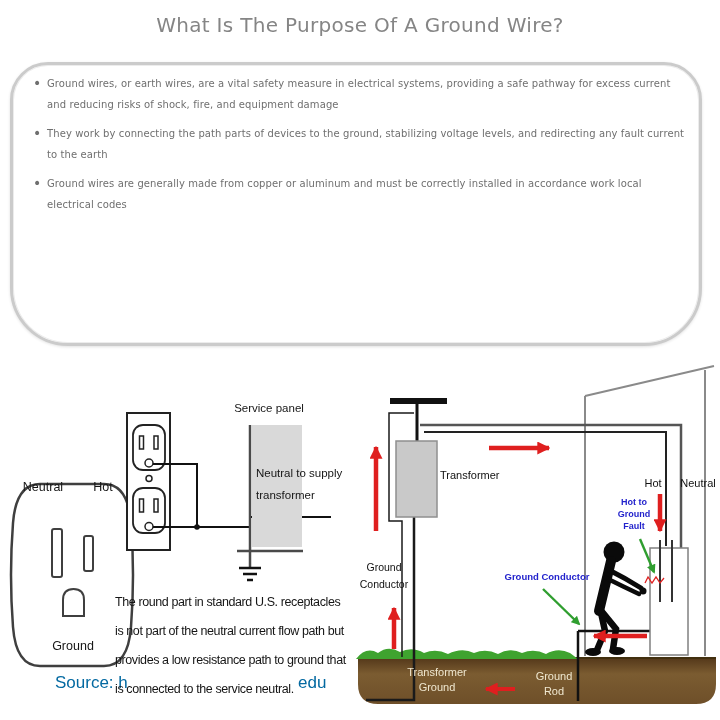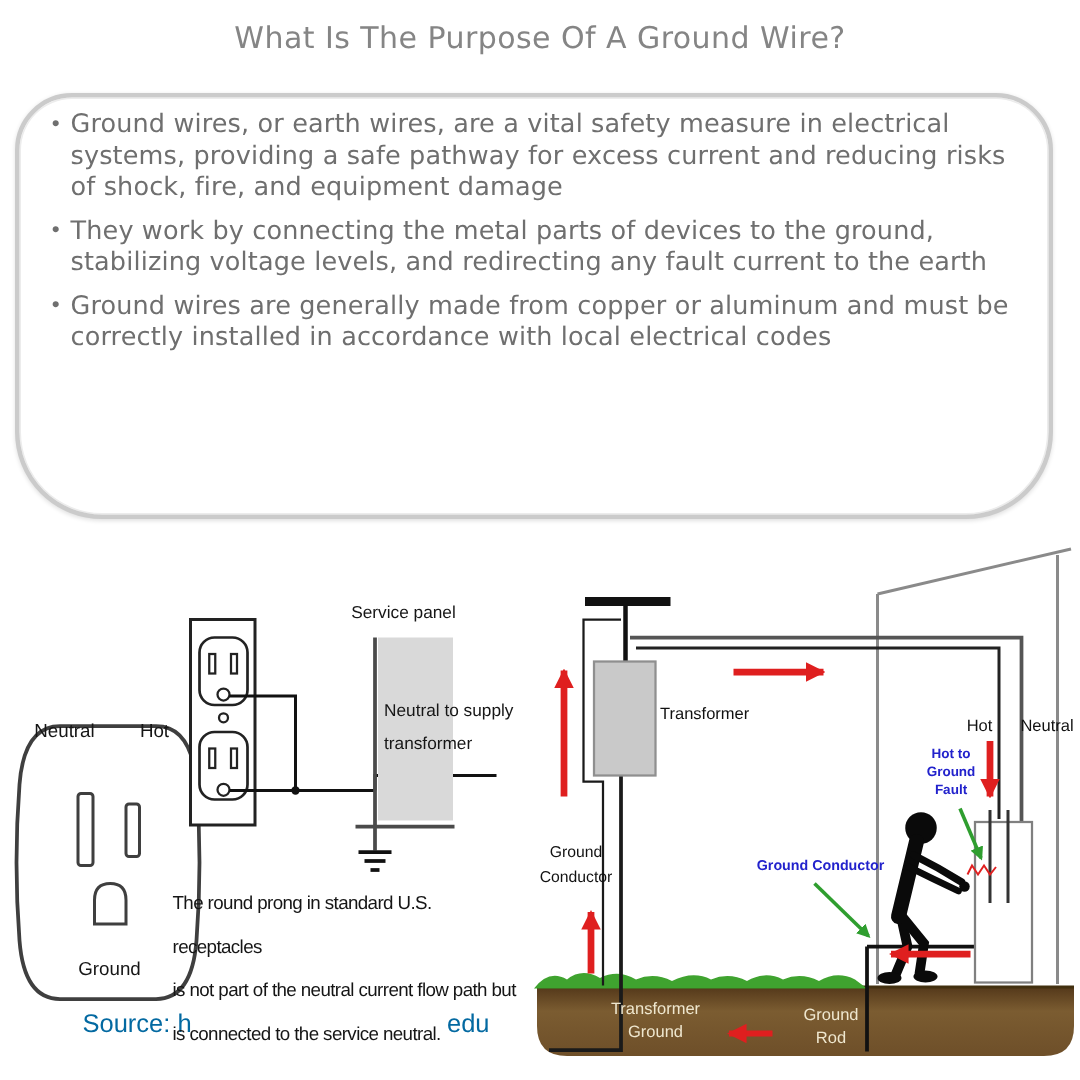--- a/index.html
+++ b/index.html
@@ -14,21 +14,21 @@
   .info-box{
     position:absolute;left:10px;top:62px;width:692px;height:284px;
     box-sizing:border-box;border:3px solid #cbcbcb;
     border-radius:38px 38px 58px 58px;background:#fff;
     box-shadow:0 1px 3px rgba(0,0,0,.12), inset 0 0 0 1px #ececec;
     padding:8px 14px 0 20px;
   }
   .info-box ul{margin:0;padding:0;list-style:none;}
   .info-box li{
     position:relative;padding-left:14px;margin:0 0 8px 0;
-    font-size:17px;line-height:21px;color:#6f6f6f;letter-spacing:.1px;
+    font-size:10px;line-height:21px;color:#6f6f6f;letter-spacing:.1px;
   }
   .info-box li::before{
     content:"\2022";position:absolute;left:0;top:0;color:#6f6f6f;font-size:14px;
   }
   .caption{
     position:absolute;left:115px;top:588px;width:232px;
     font-family:"Liberation Sans",sans-serif;font-size:12.5px;line-height:29px;
     color:#151515;letter-spacing:-.4px;z-index:3;
   }
   .watermark{
@@ -43,22 +43,22 @@
   .svg-right{left:355px;top:362px;z-index:2;}
 </style>
 </head>
 <body>
 
 <div class="title">What Is The Purpose Of A Ground Wire?</div>
 
 <div class="info-box">
   <ul>
     <li>Ground wires, or earth wires, are a vital safety measure in electrical systems, providing a safe pathway for excess current and reducing risks of shock, fire, and equipment damage</li>
-    <li>They work by connecting the metal parts of devices to the ground, stabilizing voltage levels, and redirecting any fault current to the earth</li>
-    <li>Ground wires are generally made from copper or aluminum and must be correctly installed in accordance with local electrical codes</li>
+    <li>They work by connecting the path parts of devices to the ground, stabilizing voltage levels, and redirecting any fault current to the earth</li>
+    <li>Ground wires are generally made from copper or aluminum and must be correctly installed in accordance work local electrical codes</li>
   </ul>
 </div>
 
 <span class="watermark wm-prefix">Source: h</span>
 <span class="watermark wm-suffix">edu</span>
 
 <svg class="svg-left" width="360" height="340" viewBox="0 380 360 340">
 
   <path d="M 40 484 Q 16 484 13 523 Q 9 575 13 627 Q 16 666 40 666 L 104 666 Q 128 666 131 627 Q 135 575 131 523 Q 128 484 104 484 Z" fill="#ffffff" stroke="#3f3f3f" stroke-width="2.5"></path>
   <rect x="52" y="529" width="10" height="48" rx="2" fill="#fff" stroke="#3f3f3f" stroke-width="2"></rect>
@@ -91,22 +91,23 @@
     <line x1="239" y1="568" x2="261" y2="568"></line>
     <line x1="243" y1="574" x2="257" y2="574"></line>
     <line x1="247" y1="580" x2="253" y2="580"></line>
   </g>
   <text x="269" y="412" text-anchor="middle" font-size="11.5" fill="#161616">Service panel</text>
   <text x="256" y="477" font-size="11.5" fill="#161616">Neutral to supply</text>
   <text x="256" y="499" font-size="11.5" fill="#161616">transformer</text>
 </svg>
 
 <div class="caption">
-  <div>The round prong in standard U.S. receptacles</div>
+  <div>The round part in standard U.S. receptacles</div>
   <div>is not part of the neutral current flow path but</div>
+  <div>provides a low resistance path to ground that</div>
   <div>is connected to the service neutral.</div>
 </div>
 
 <svg class="svg-right" width="365" height="358" viewBox="355 362 365 358">
   <defs>
     <marker id="mr" viewBox="0 0 10 10" refX="9" refY="5" markerUnits="userSpaceOnUse" markerWidth="13" markerHeight="13" orient="auto">
         <path d="M0,0 L10,5 L0,10 Z" fill="#df1f1f"></path>
       </marker>
     <marker id="mg" viewBox="0 0 10 10" refX="8" refY="5" markerUnits="userSpaceOnUse" markerWidth="9" markerHeight="9" orient="auto">
         <path d="M0,0 L10,5 L0,10 Z" fill="#2f9e2f"></path>

